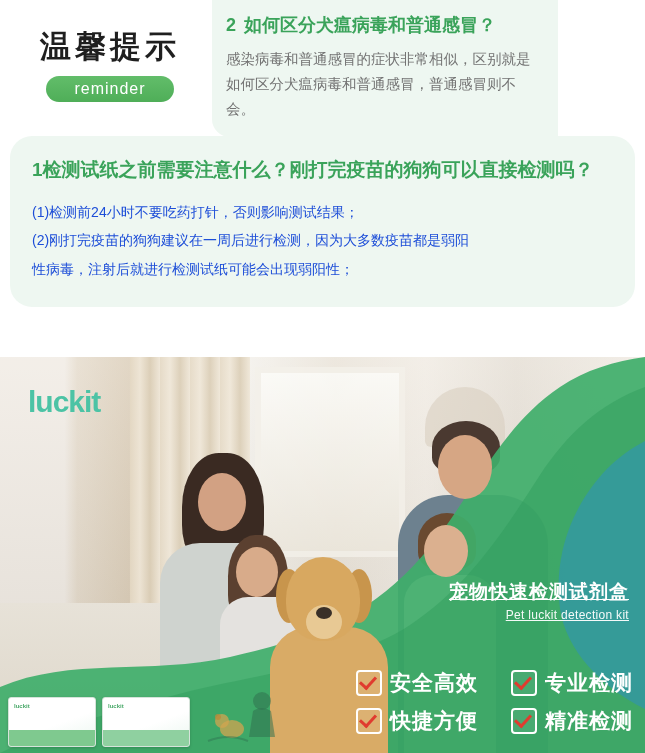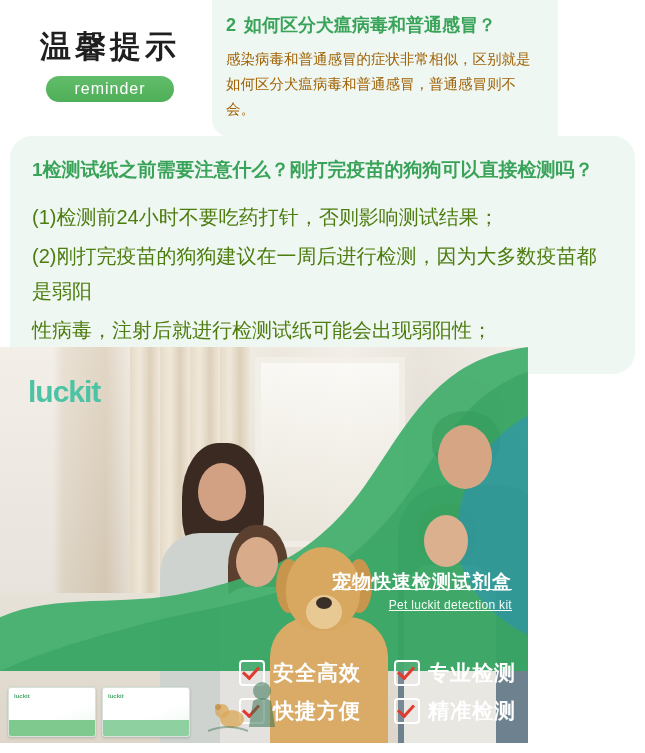--- a/index.html
+++ b/index.html
@@ -72,21 +72,21 @@
   .q-title-1 {
     font-size: 18px;
     font-weight: bold;
     color: #3aa35a;
     margin: 0 0 10px 0;
     line-height: 1.3;
   }
   .q-title-1 .qnum { margin-right: 8px; }
   .a-body {
     font-size: 14.5px;
-    color: #a16207;
+    color: #737373;
     line-height: 1.7;
     margin: 0;
   }
 
   .qa-card-2 {
     position: absolute;
     left: 10px;
     top: 136px;
     width: 625px;
     background: #eef7f1;
@@ -95,32 +95,32 @@
     box-sizing: border-box;
   }
   .q-title-2 {
     font-size: 19px;
     font-weight: bold;
     color: #3aa35a;
     margin: 0 0 16px 0;
     line-height: 1.45;
   }
   .a-line {
-    font-size: 20px;
-    color: #4d7c0f;
+    font-size: 14px;
+    color: #1d4ed8;
     line-height: 1.75;
     margin: 0 0 4px 0;
   }
 
   
   .banner {
     position: absolute;
     left: 0;
-    top: 347px;
-    width: 528px;
+    top: 357px;
+    width: 645px;
     height: 396px;
     overflow: hidden;
     background: #14532d;
   }
 
   
   .photo {
     position: absolute;
     inset: 0;
     background:

